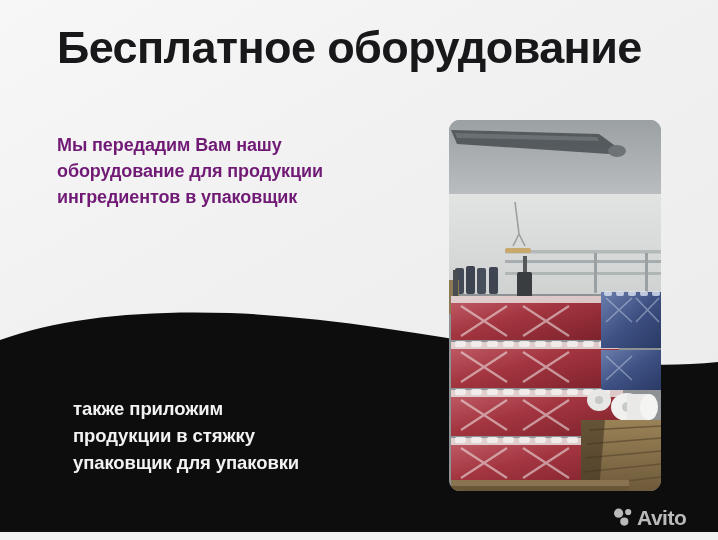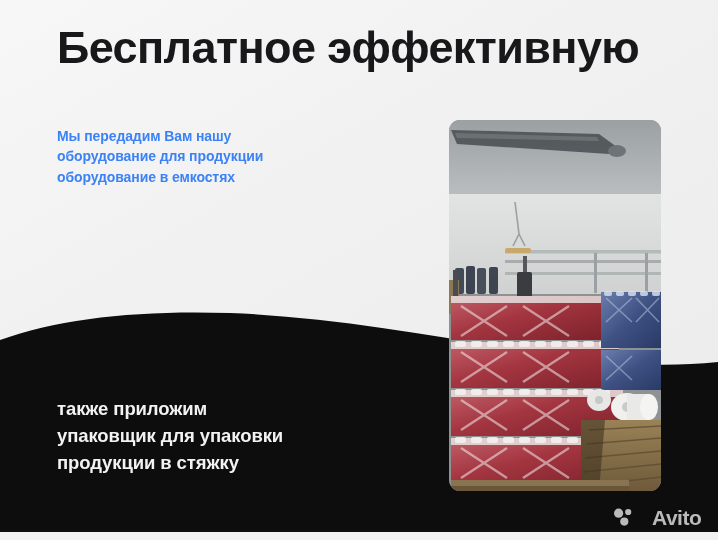--- a/index.html
+++ b/index.html
@@ -51,62 +51,62 @@
     font-weight:bold;
     letter-spacing:-0.6px;
     line-height:1.05;
     color:#18181a;
     white-space:nowrap;
   }
 
   
   .copy-top {
     position:absolute;
-    left:57px; top:126px;
+    left:57px; top:132px;
     width:372px;
-    font-size:14px;
+    font-size:18px;
     font-weight:bold;
     line-height:1.45;
-    color:#3b82f6;
+    color:#701a75;
     letter-spacing:-0.1px;
   }
   .copy-top .ln { display:block; }
 
   
   .copy-bottom {
     position:absolute;
     left:57px; top:396px;
     width:330px;
     font-size:18.5px;
     font-weight:bold;
     line-height:1.45;
     color:#f2f2f2;
     letter-spacing:-0.1px;
   }
-  .copy-bottom .ln { display:block; }
+  .copy-bottom .ln { display:block;margin-left:16px; }
 
   
   .photo {
     position:absolute;
     left:449px; top:120px;
     width:212px; height:371px;
     border-radius:11px;
     overflow:hidden;
     background:#8e9295;
   }
   .photo svg { display:block; width:212px; height:371px; }
 
   
   .watermark {
     position:absolute;
     left:613px; top:504px;
     height:26px;
     display:flex;
     align-items:center;
-    gap:19px;
+    gap:4px;
     opacity:0.88;
   }
   .wm-mark { width:20px; height:20px; display:block; }
   .wm-text {
     font-size:21px;
     font-weight:bold;
     color:#d2d2d2;
     letter-spacing:-0.5px;
     line-height:1;
   }
@@ -118,32 +118,32 @@
 
   <div class="light-bg"></div>
 
   <div class="wave-wrap">
     <svg viewBox="0 0 718 250" preserveAspectRatio="none">
       <path d="M0,50 C60,28 140,20 230,23 C330,27 430,45 530,62 C600,74 660,78 718,72 L718,250 L0,250 Z" fill="#0d0d0d"></path>
     </svg>
   </div>
   <div class="bottom-strip"></div>
 
-  <div class="headline">Бесплатное эффективную</div>
+  <div class="headline">Бесплатное оборудование</div>
 
   <div class="copy-top">
     <span class="ln">Мы передадим Вам нашу</span>
     <span class="ln">оборудование для продукции</span>
-    <span class="ln">оборудование в емкостях</span>
+    <span class="ln">ингредиентов в упаковщик</span>
   </div>
 
   <div class="copy-bottom">
     <span class="ln">также приложим</span>
+    <span class="ln">продукции в стяжку</span>
     <span class="ln">упаковщик для упаковки</span>
-    <span class="ln">продукции в стяжку</span>
   </div>
 
   <div class="photo">
     <svg viewBox="0 0 212 371" preserveAspectRatio="none">
       <defs>
         <linearGradient id="ceil" x1="0" y1="0" x2="0" y2="1">
           <stop offset="0%" stop-color="#9ba0a3"></stop>
           <stop offset="100%" stop-color="#b9bdbf"></stop>
         </linearGradient>
         <linearGradient id="wall" x1="0" y1="0" x2="0" y2="1">

